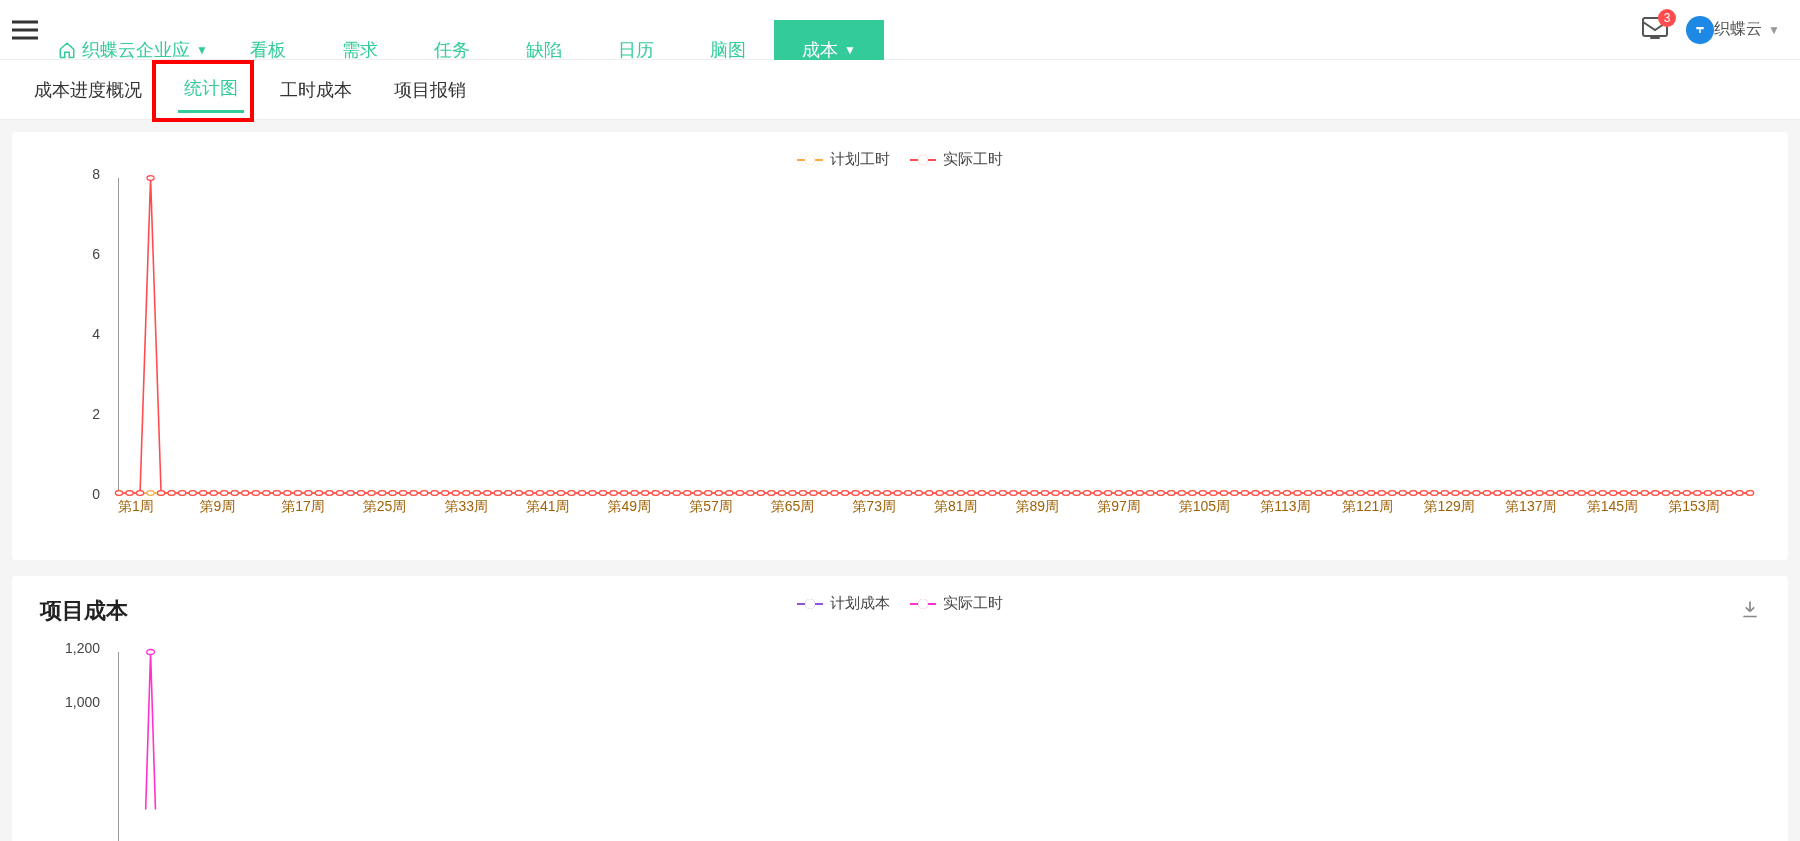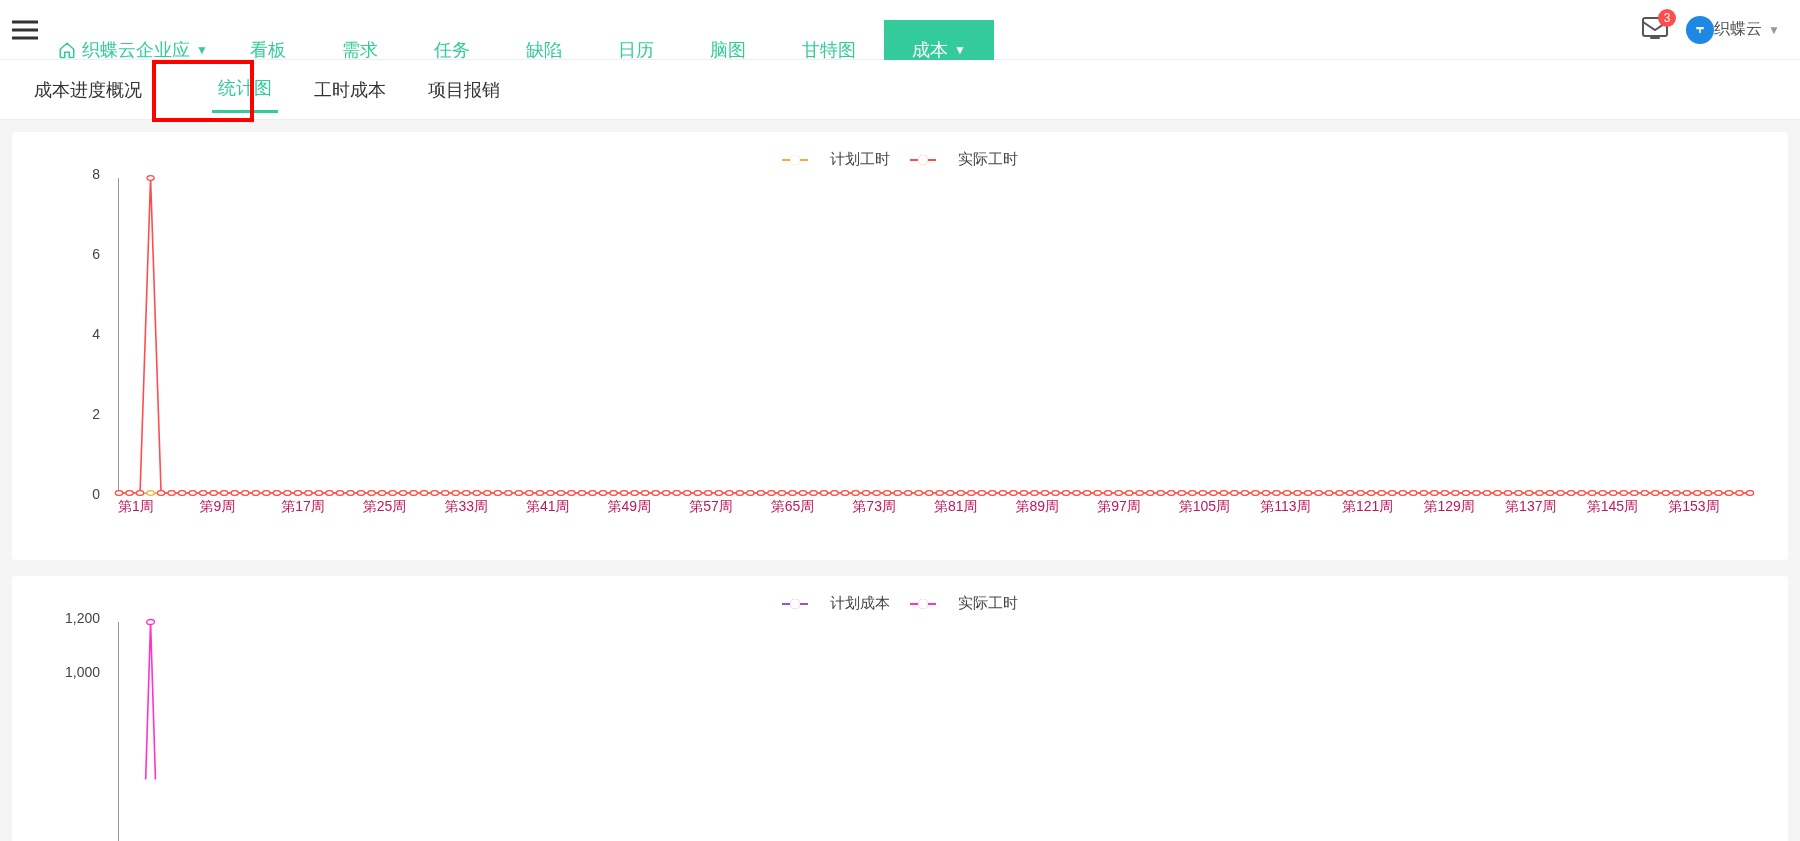--- a/index.html
+++ b/index.html
@@ -29,37 +29,37 @@
   .home-ic { margin-right:6px; display:inline-flex; }
   .spacer { flex:1; }
   .top-right { display:flex; align-items:center; gap:18px; }
   .mail { position:relative; cursor:pointer; }
   .badge { position:absolute; top:-8px; right:-8px; background:#ff4d4f; color:#fff; font-size:12px; min-width:18px; height:18px; border-radius:9px; display:flex; align-items:center; justify-content:center; padding:0 4px;}
   .avatar { width:28px; height:28px; border-radius:50%; background:#1e88e5; color:#fff; display:flex; align-items:center; justify-content:center; font-size:12px; font-weight:bold;}
   .user { display:flex; align-items:center; gap:0; color:#555; cursor:pointer; font-size:16px;}
   
   .subtabs { height:60px; display:flex; align-items:center; padding:0 28px; gap:30px; border-bottom:1px solid #eee; position:relative; background:#fff;}
   .sub-item { color:#333; font-size:18px; cursor:pointer; padding:10px 6px; }
-  .sub-item.active { color:var(--green); border-bottom:3px solid var(--green);margin-left:34px; }
+  .sub-item.active { color:var(--green); border-bottom:3px solid var(--green); }
   .highlight-box { position:absolute; border:4px solid #ff0000; pointer-events:none; }
   
   .content { background:var(--bg); padding:12px; height:calc(841px - 120px); overflow:hidden; }
   .card { background:#fff; border-radius:4px; padding:20px 28px 24px 28px; margin-bottom:16px; position:relative; }
   .card-header { display:flex; align-items:center; justify-content:space-between; }
   .card-title { font-size:22px; font-weight:600; color:#222; }
   .legend { display:flex; align-items:center; gap:20px; position:absolute; left:50%; transform:translateX(-50%); top:18px; font-size:15px; color:#444;}
-  .legend-item { display:flex; align-items:center; gap:22px; }
+  .legend-item { display:flex; align-items:center; gap:7px; }
   .lg-line { width:26px; height:2px; position:relative; }
   .lg-line::after { content:""; position:absolute; left:50%; top:50%; transform:translate(-50%,-50%); width:10px; height:10px; border-radius:50%; background:#fff; }
   .download { cursor:pointer; color:#888; }
   .chart { position:relative; width:100%; }
   .y-axis { position:absolute; left:0; top:0; bottom:30px; width:70px; }
   .y-tick { position:absolute; right:10px; transform:translateY(50%); font-size:14px; color:#444; }
   .plot { position:absolute; left:78px; right:10px; top:4px; bottom:30px; border-left:1px solid #999; border-bottom:1px solid #999; }
-  .x-ticks { position:absolute; left:78px; right:10px; bottom:0; height:26px; display:flex; font-size:14px; color:#be185d; }
+  .x-ticks { position:absolute; left:78px; right:10px; bottom:0; height:26px; display:flex; font-size:14px; color:#a16207; }
   .x-tick { flex:1; text-align:left; white-space:nowrap; }
   svg.plot-svg { position:absolute; inset:0; width:100%; height:100%; overflow:visible; }
 </style>
 </head>
 <body>
 
 <div class="topbar">
   <div class="hamburger">
     <svg width="26" height="20" viewBox="0 0 26 20">
         <path d="M0 2h26M0 10h26M0 18h26" stroke-width="3"></path>
@@ -85,23 +85,20 @@
         <span>任务</span>
       </div>
     <div class="nav-item">
         <span>缺陷</span>
       </div>
     <div class="nav-item">
         <span>日历</span>
       </div>
     <div class="nav-item">
         <span>脑图</span>
-      </div>
-    <div class="nav-item">
-        <span>甘特图</span>
       </div>
     <div class="nav-item active">
         <span>成本</span>
         <span class="caret" style="color:#fff;">▼</span>
       </div>
   </div>
   <div class="spacer"></div>
   <div class="top-right">
     <div class="mail">
       <svg width="26" height="22" viewBox="0 0 26 22" fill="none" stroke="#555" stroke-width="2">
@@ -495,20 +492,28 @@
           <div class="x-tick">第121周</div>
           <div class="x-tick">第129周</div>
           <div class="x-tick">第137周</div>
           <div class="x-tick">第145周</div>
           <div class="x-tick">第153周</div>
         </div>
     </div>
   </div>
 
   <div class="card" style="height:428px;">
+    <div class="card-header">
+      <div class="card-title">项目成本</div>
+      <div class="download">
+        <svg width="20" height="20" viewBox="0 0 24 24" fill="none" stroke="#888" stroke-width="2">
+            <path d="M12 3v12m0 0l-5-5m5 5l5-5M4 21h16"></path>
+          </svg>
+      </div>
+    </div>
     <div class="legend">
       <div class="legend-item">
         <span class="lg-line" style="background:#9254de;">
             <span style="position:absolute;left:50%;top:50%;transform:translate(-50%,-50%);width:10px;height:10px;border-radius:50%;background:#fff;border:2px solid #9254de;"></span>
           </span>
         <span>计划成本</span>
       </div>
       <div class="legend-item">
         <span class="lg-line" style="background:#ff33cc;">
             <span style="position:absolute;left:50%;top:50%;transform:translate(-50%,-50%);width:10px;height:10px;border-radius:50%;background:#fff;border:2px solid #ff33cc;"></span>

